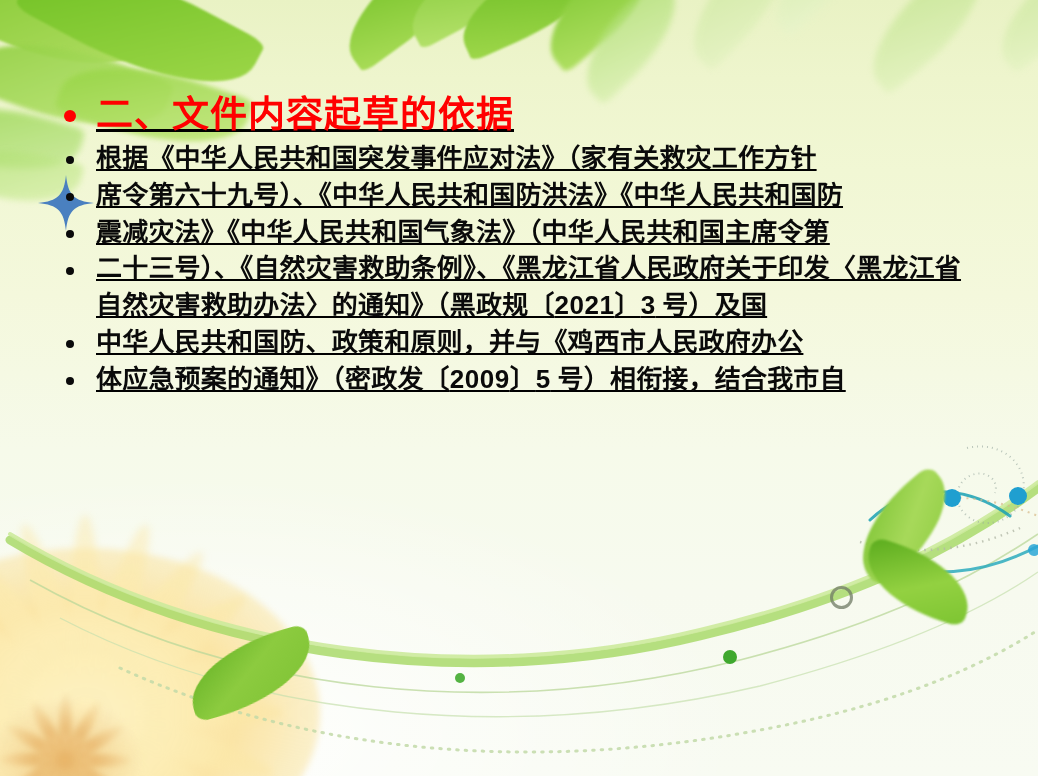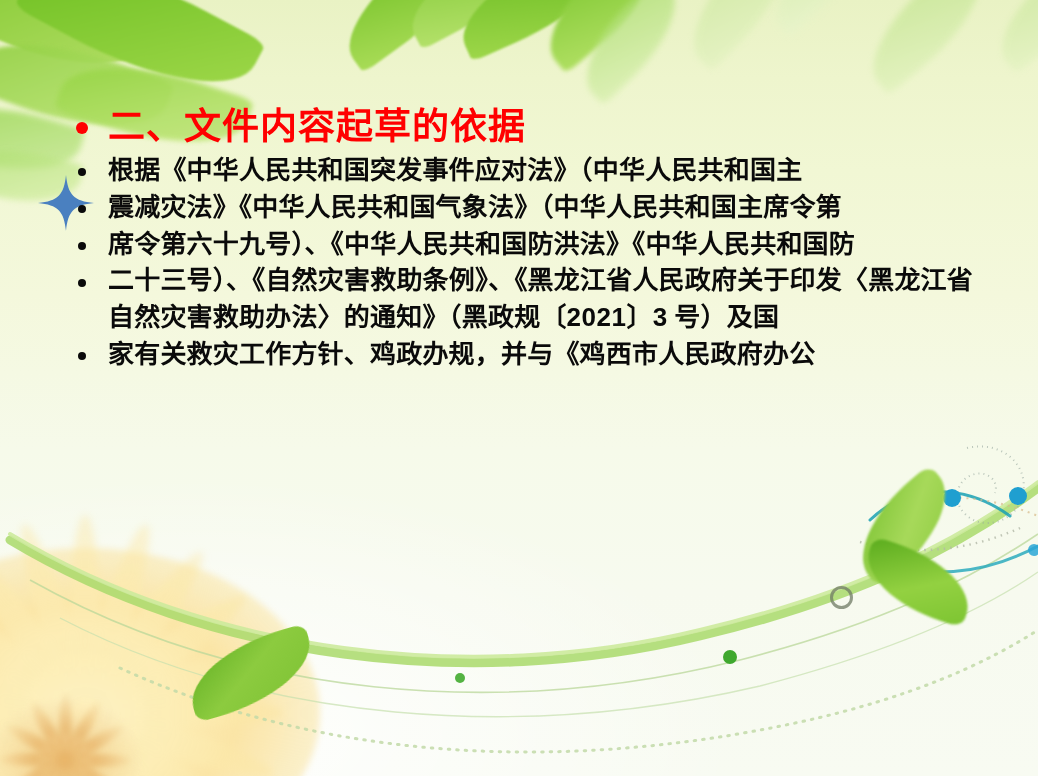--- a/index.html
+++ b/index.html
@@ -123,21 +123,21 @@
     border:3px solid #6f7a64; border-radius:50%; opacity:.75;
   }
 
   
   #content {
     position:absolute;
     left: 56px;
     top: 92px;
     width: 930px;
   }
-  ul.bullets { list-style:none; margin:12px; padding:0; }
+  ul.bullets { list-style:none; margin:0; padding:0;text-decoration:underline; }
   li.line {
     position:relative;
     padding-left: 40px;
     color:#0a0a0a;
     font-weight:bold;
     font-size:26px;
     line-height:37px;
     letter-spacing:0.2px;
     white-space: nowrap;
   }
@@ -273,21 +273,22 @@
     <div class="bleaf1"></div>
     <div class="bleaf2"></div>
     <div class="bleaf3"></div>
     <div class="ringdot"></div>
   </div>
 
   <div id="content">
     <ul class="bullets">
       <li class="line title">二、文件内容起草的依据</li>
 
-      <li class="line">根据《中华人民共和国突发事件应对法》（中华人民共和国主</li>
+      <li class="line">根据《中华人民共和国突发事件应对法》（家有关救灾工作方针</li>
+      <li class="line">席令第六十九号）、《中华人民共和国防洪法》《中华人民共和国防</li>
       <li class="line">震减灾法》《中华人民共和国气象法》（中华人民共和国主席令第</li>
-      <li class="line">席令第六十九号）、《中华人民共和国防洪法》《中华人民共和国防</li>
       <li class="line block">二十三号）、《自然灾害救助条例》、《黑龙江省人民政府关于印发〈黑龙江省自然灾害救助办法〉的通知》（黑政规〔<span class="num">2021</span>〕<span class="num">3</span> 号）及国</li>
-      <li class="line">家有关救灾工作方针、鸡政办规，并与《鸡西市人民政府办公</li>
+      <li class="line">中华人民共和国防、政策和原则，并与《鸡西市人民政府办公</li>
+      <li class="line">体应急预案的通知》（密政发〔<span class="num">2009</span>〕<span class="num">5</span> 号）相衔接，结合我市自</li>
     </ul>
   </div>
 
 </div>
 
 </body></html>

